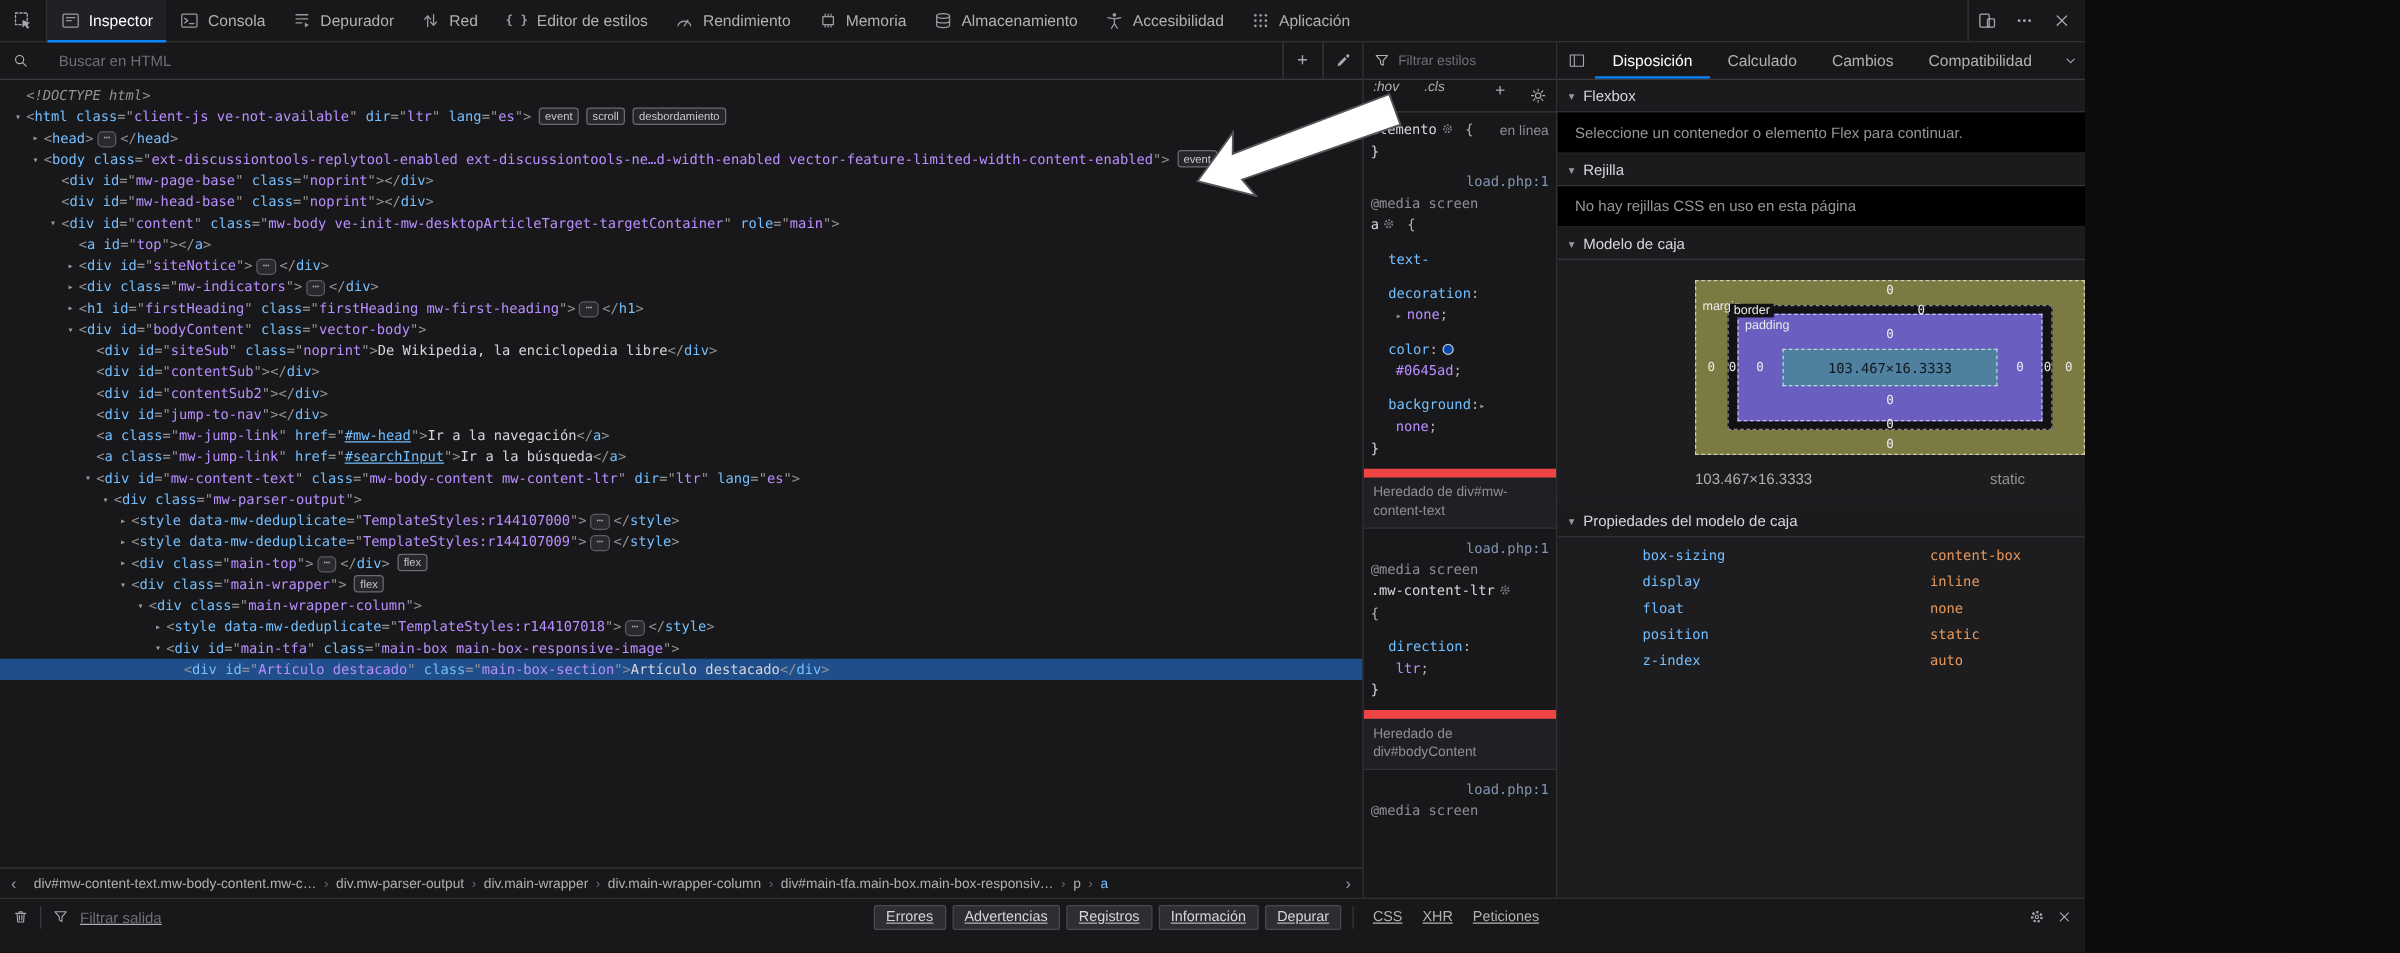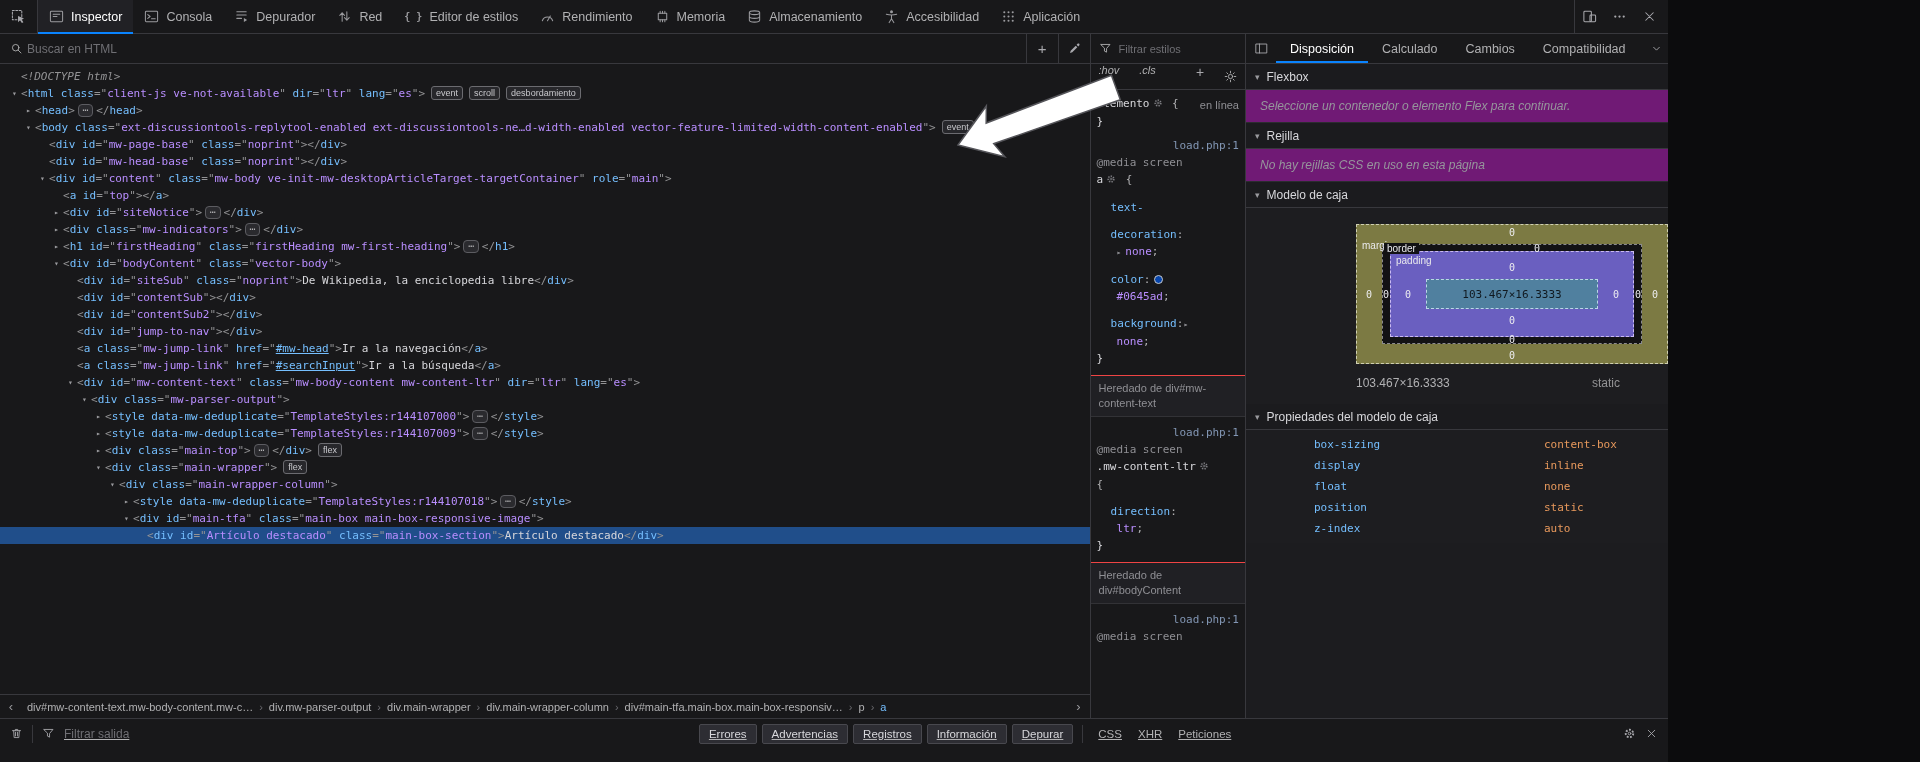--- a/index.html
+++ b/index.html
@@ -19,21 +19,21 @@
   .tbtn{width:30px;height:100%;display:flex;align-items:center;justify-content:center;color:#a8a8ad;}
   .tbtn.sep{border-left:1px solid #38383d;}
 
   
   .main{display:flex;height:684px;}
   .markup-panel{width:1288px;display:flex;flex-direction:column;border-right:1px solid #38383d;background:#18181a;}
   .rules-panel{width:164px;display:flex;flex-direction:column;border-right:1px solid #38383d;background:#18181a;}
   .layout-panel{flex:1;display:flex;flex-direction:column;background:#1c1c1f;}
 
   
-  .searchbar{height:30px;display:flex;align-items:center;border-bottom:1px solid #38383d;padding-left:10px;gap:4px;}
+  .searchbar{height:30px;display:flex;align-items:center;border-bottom:1px solid #38383d;padding-left:10px;gap:24px;}
   .searchbar .ph{color:#6f6f74;flex:1;}
   .sb-right{display:flex;align-items:stretch;height:100%;}
   .sb-btn{width:32px;display:flex;align-items:center;justify-content:center;border-left:1px solid #38383d;color:#a8a8ad;font-size:15px;}
 
   
   .tree{flex:1;overflow:hidden;padding-top:4px;font-family:"DejaVu Sans Mono",monospace;font-size:11px;}
   .tl{white-space:pre;line-height:17px;height:17px;}
   .tl.sel{background:#204e8a;}
   .twisty{display:inline-block;width:13px;margin-left:-13px;text-align:center;color:#9a9a9e;font-size:8px;vertical-align:1px;}
   .tk-p{color:#939395;} .tk-t{color:#75bfff;} .tk-a{color:#75bfff;} .tk-v{color:#b98eff;}
@@ -55,40 +55,40 @@
   .rules-head .ph{color:#6f6f74;font-size:11px;}
   .rules-toolbar{height:26px;display:flex;gap:20px;padding:0 8px;border-bottom:1px solid #38383d;font-size:11px;color:#b1b1b3;font-style:italic;}
   .rules-toolbar .grow{flex:1;}
   .rules-toolbar .plus{font-size:14px;color:#a8a8ad;}
   .rules-body{flex:1;overflow:hidden;font-family:"DejaVu Sans Mono",monospace;font-size:11px;padding-top:5px;}
   .rrow{line-height:17px;padding:0 6px;color:#d7d7db;position:relative;}
   .rrow.src{text-align:right;color:#8296b4;margin-top:7px;padding-right:6px;}
   .rrow.media{color:#8f8f94;}
   .rrow.decl{padding-left:20px;margin-top:10px;}
   .rrow.declv{padding-left:26px;}
-  .rrow.inh{color:#8f8f94;font-family:"Liberation Sans",sans-serif;font-size:11px;background:#202024;border-top:1px solid #ef4444;border-bottom:1px solid #323236;padding:5px 8px;margin-top:8px;line-height:15px;white-space:normal;}
+  .rrow.inh{color:#8f8f94;font-family:"Liberation Sans",sans-serif;font-size:11px;background:#202024;border-top:7px solid #ef4444;border-bottom:1px solid #323236;padding:5px 8px;margin-top:8px;line-height:15px;white-space:normal;}
   .rk-n{color:#75bfff;} .rk-va{color:#b98eff;} .rk-pu{color:#b1b1b3;} .rk-sel{color:#d7d7db;}
   .r-right{position:absolute;right:6px;top:2px;color:#8f8f94;font-family:"Liberation Sans",sans-serif;font-size:11px;}
   .r-gear{display:inline-block;vertical-align:-1px;margin:0 3px;color:#808085;}
   .r-gear svg{width:10px;height:10px;display:inline-block;}
   .r-tw{color:#8f8f94;font-size:8px;margin-right:4px;}
   .r-sw{display:inline-block;width:9px;height:9px;border-radius:50%;border:1px solid #c8c8c8;vertical-align:-1px;margin-left:4px;}
 
   
   .side-tabs{height:30px;display:flex;align-items:stretch;border-bottom:1px solid #38383d;background:#18181a;}
   .pane-btn{width:30px;display:flex;align-items:center;justify-content:center;color:#a8a8ad;flex:0 0 auto;}
   .stabs{display:flex;flex:1;overflow:hidden;}
   .stab{display:flex;align-items:center;padding:0 14px;font-size:12.5px;color:#b1b1b3;position:relative;white-space:nowrap;}
   .stab.active{color:#fff;}
   .stab.active::after{content:"";position:absolute;left:0;right:0;bottom:0;height:2px;background:#0a84ff;}
   .chev-btn{width:24px;display:flex;align-items:center;justify-content:center;color:#a8a8ad;flex:0 0 auto;}
   .sections{flex:1;overflow:hidden;}
   .sec-head{display:flex;align-items:center;gap:7px;height:26px;padding:0 9px;background:#1b1b1e;border-bottom:1px solid #38383d;color:#d7d7db;font-size:12px;}
   .sec-head .tw-ui{color:#9a9a9e;font-size:9px;}
-  .sec-msg{background:#701a75;color:#96969c;font-style:italic;padding:9px 14px;font-size:12px;border-bottom:1px solid #2c2c30;}
+  .sec-msg{background:#000000;color:#96969c;padding:9px 14px;font-size:12px;border-bottom:1px solid #2c2c30;}
 
   
   .bm-area{background:#1d1d20;padding:16px 0 6px 0;}
   .bm-wrap{position:relative;width:312px;height:140px;margin-left:110px;font-family:"DejaVu Sans Mono",monospace;}
   .bm-margin{position:absolute;inset:0;background:#7c7a43;border:1px dashed #cfcfb2;}
   .bm-border{position:absolute;top:20px;bottom:20px;left:26px;right:26px;background:#121214;border:1px dashed #8a8a8e;}
   .bm-padding{position:absolute;top:27px;bottom:27px;left:34px;right:34px;background:#6a5fc0;border:1px dashed #cabbf1;}
   .bm-content{position:absolute;top:55px;bottom:55px;left:70px;right:70px;background:#50809f;border:1px dashed #bcd6e8;display:flex;align-items:center;justify-content:center;color:#10181f;font-size:11px;}
   .bm-label{position:absolute;font-family:"Liberation Sans",sans-serif;font-size:10px;color:#e9e9ec;}
   .lbl-margin{left:6px;top:16px;}

